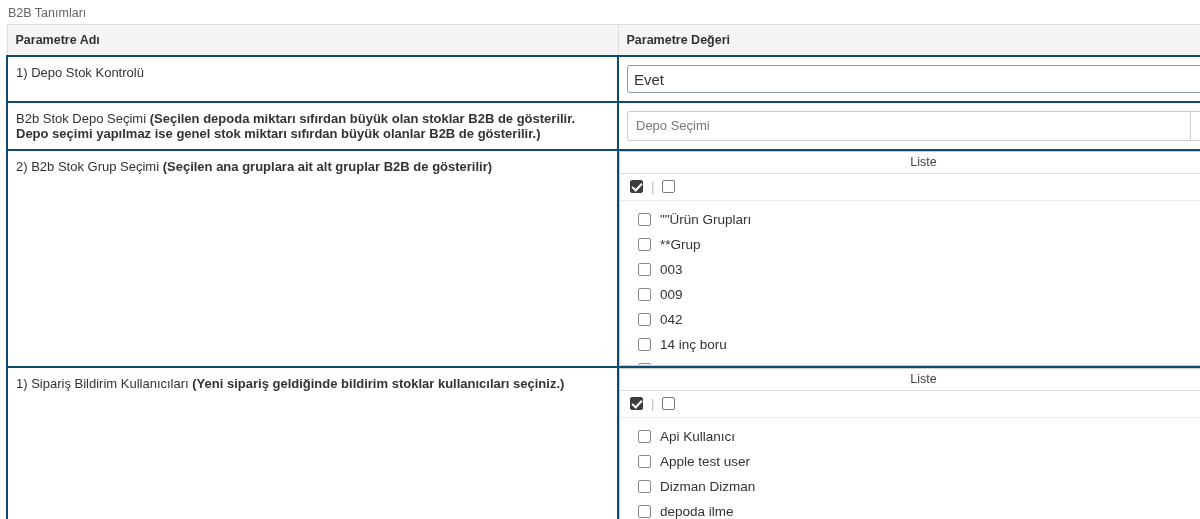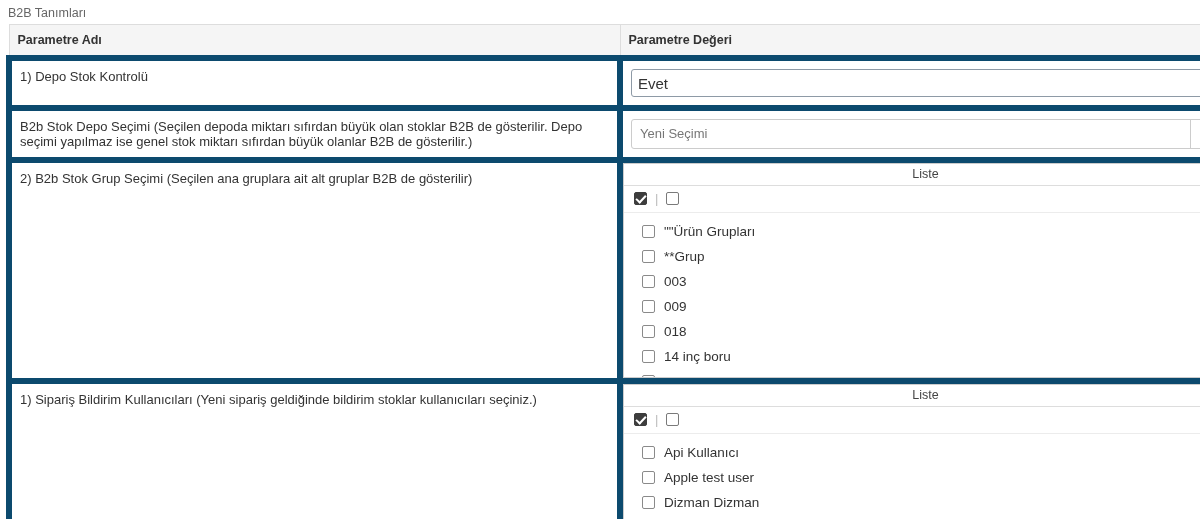--- a/index.html
+++ b/index.html
@@ -30,33 +30,33 @@
   table.params th {
     background: #f5f5f5;
     border: 1px solid #dddddd;
     font-size: 12.5px;
     font-weight: bold;
     color: #333;
     text-align: left;
     padding: 8px 8px;
   }
   table.params td {
-    border: 6px solid #0c4a6e;
+    border: 2px solid #0c4a6e;
     font-size: 13px;
     color: #333;
     vertical-align: top;
     padding: 8px 8px;
     background: #fff;
   }
   .col-name { width: 594px; }
   .col-val  { width: 594px; }
 
   td.valcell { padding: 6px 8px 6px 8px; }
 
-  .bold { font-weight: normal; }
+  .bold { font-weight: bold; }
 
   
   .select-lg {
     width: 100%;
     box-sizing: border-box;
     height: 28px;
     font-size: 15px;
     color: #333;
     padding: 2px 6px;
     border: 1px solid #8e9aa6;
@@ -186,21 +186,21 @@
           </div>
         </td>
       </tr>
 
       <tr>
         <td>
           <span>B2b Stok Depo Seçimi </span><span class="bold">(Seçilen depoda miktarı sıfırdan büyük olan stoklar B2B de gösterilir. Depo seçimi yapılmaz ise genel stok miktarı sıfırdan büyük olanlar B2B de gösterilir.)</span>
         </td>
         <td class="valcell">
           <div class="dropdown">
-            <span>Yeni Seçimi</span>
+            <span>Depo Seçimi</span>
             <span class="caret-box"></span>
           </div>
         </td>
       </tr>
 
       <tr>
         <td>
           <span>2) B2b Stok Grup Seçimi </span><span class="bold">(Seçilen ana gruplara ait alt gruplar B2B de gösterilir)</span>
         </td>
         <td class="valcell" style="padding:0;">
@@ -223,21 +223,21 @@
               <div class="opt">
                   <span class="cb"></span>
                   <span>003</span>
                 </div>
               <div class="opt">
                   <span class="cb"></span>
                   <span>009</span>
                 </div>
               <div class="opt">
                   <span class="cb"></span>
-                  <span>018</span>
+                  <span>042</span>
                 </div>
               <div class="opt">
                   <span class="cb"></span>
                   <span>14 inç boru</span>
                 </div>
               <div class="opt">
                   <span class="cb"></span>
                   <span>5 inc</span>
                 </div>
 

